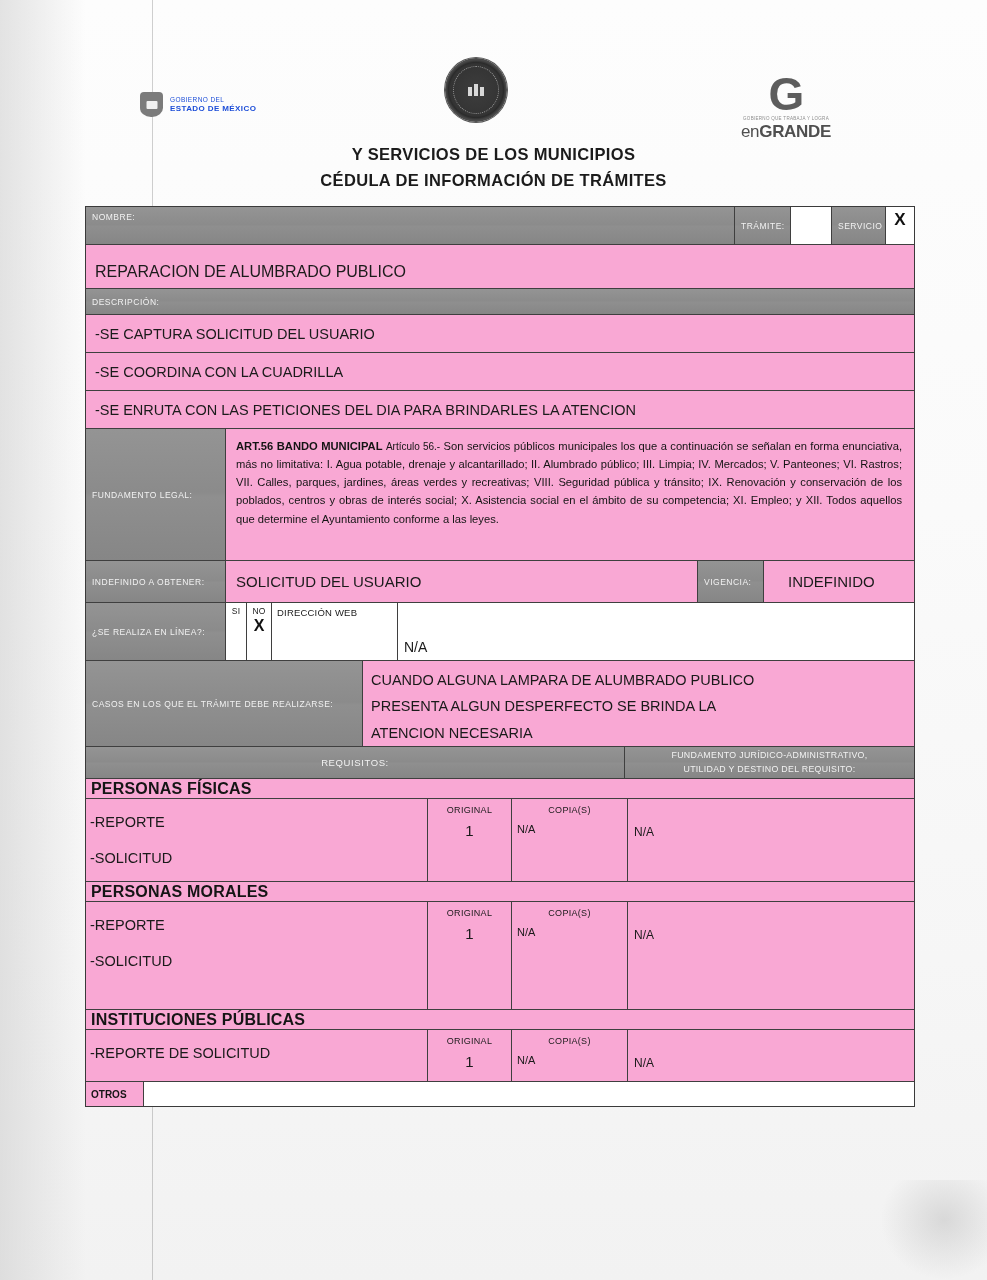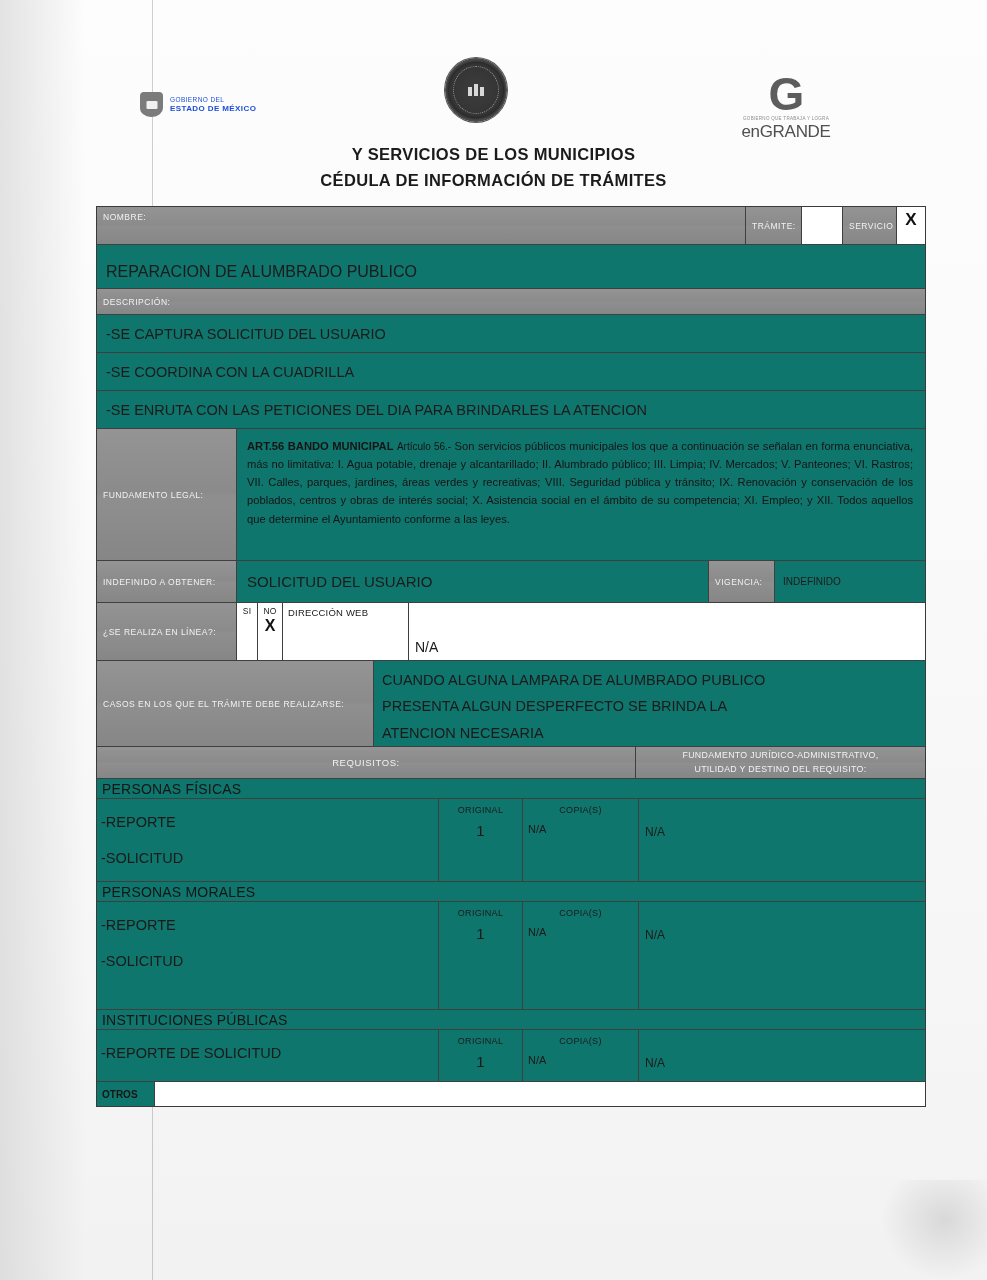--- a/index.html
+++ b/index.html
@@ -140,42 +140,42 @@
     color: #8d8d8d;
     letter-spacing: .3px;
     margin-top: 2px;
   }
   .logo-right .brand {
     font-size: 17px;
     color: #4f4f4f;
     letter-spacing: -.3px;
     margin-top: 1px;
   }
-  .logo-right .brand b { font-weight: normal; }
+  .logo-right .brand b { font-weight: bold; }
 
   .doc-title {
     position: absolute;
     left: 0; top: 142px;
     width: 987px;
     text-align: center;
     font-size: 16.5px;
     font-weight: bold;
     letter-spacing: .35px;
     line-height: 1.55;
     color: #1b1b1b;
   }
 
   
   .sheet {
     position: absolute;
-    left: 96px; top: 206px;
+    left: 85px; top: 206px;
     width: 830px;
     border: 1.6px solid #3a3a3a;
     box-sizing: border-box;
-    background: #0f766e;
+    background: #f9a8d4;
   }
   .row {
     display: flex;
     border-bottom: 1.2px solid #3f3f3f;
     box-sizing: border-box;
   }
   .row:last-child { border-bottom: none; }
 
   .gray {
     background: #8e8e8e;
@@ -249,21 +249,21 @@
     color: #141414;
   }
   .fund-text .lead { font-weight: bold; }
   .fund-text .lead2 { font-size: 10px; }
 
   
   .doc-row { height: 42px; }
   .doc-lbl { width: 140px; }
   .doc-val { flex: 1; font-size: 15px; padding-left: 10px; }
   .vig-lbl { width: 66px; }
-  .vig-val { width: 150px; font-size: 10px; padding-left: 8px; }
+  .vig-val { width: 150px; font-size: 15px; padding-left: 24px; }
 
   
   .lin-row { height: 58px; }
   .lin-lbl { width: 140px; }
   .si-col { width: 20px; background:#fff; }
   .no-col { width: 24px; background:#fff; position: relative; }
   .mini-head {
     font-size: 8.5px;
     color: #1b1b1b;
     letter-spacing: .2px;
@@ -330,22 +330,22 @@
     line-height: 1.5;
     letter-spacing: .3px;
     display: flex;
     align-items: center;
   }
 
   
   .grp-row { height: 20px; }
   .grp-lbl {
     flex: 1;
-    font-size: 14px;
-    font-weight: normal;
+    font-size: 16px;
+    font-weight: bold;
     padding: 0 0 0 5px;
     display: flex;
     align-items: center;
     color: #151515;
     letter-spacing: .2px;
   }
 
   
   .reqbody { }
   .rq-names {

